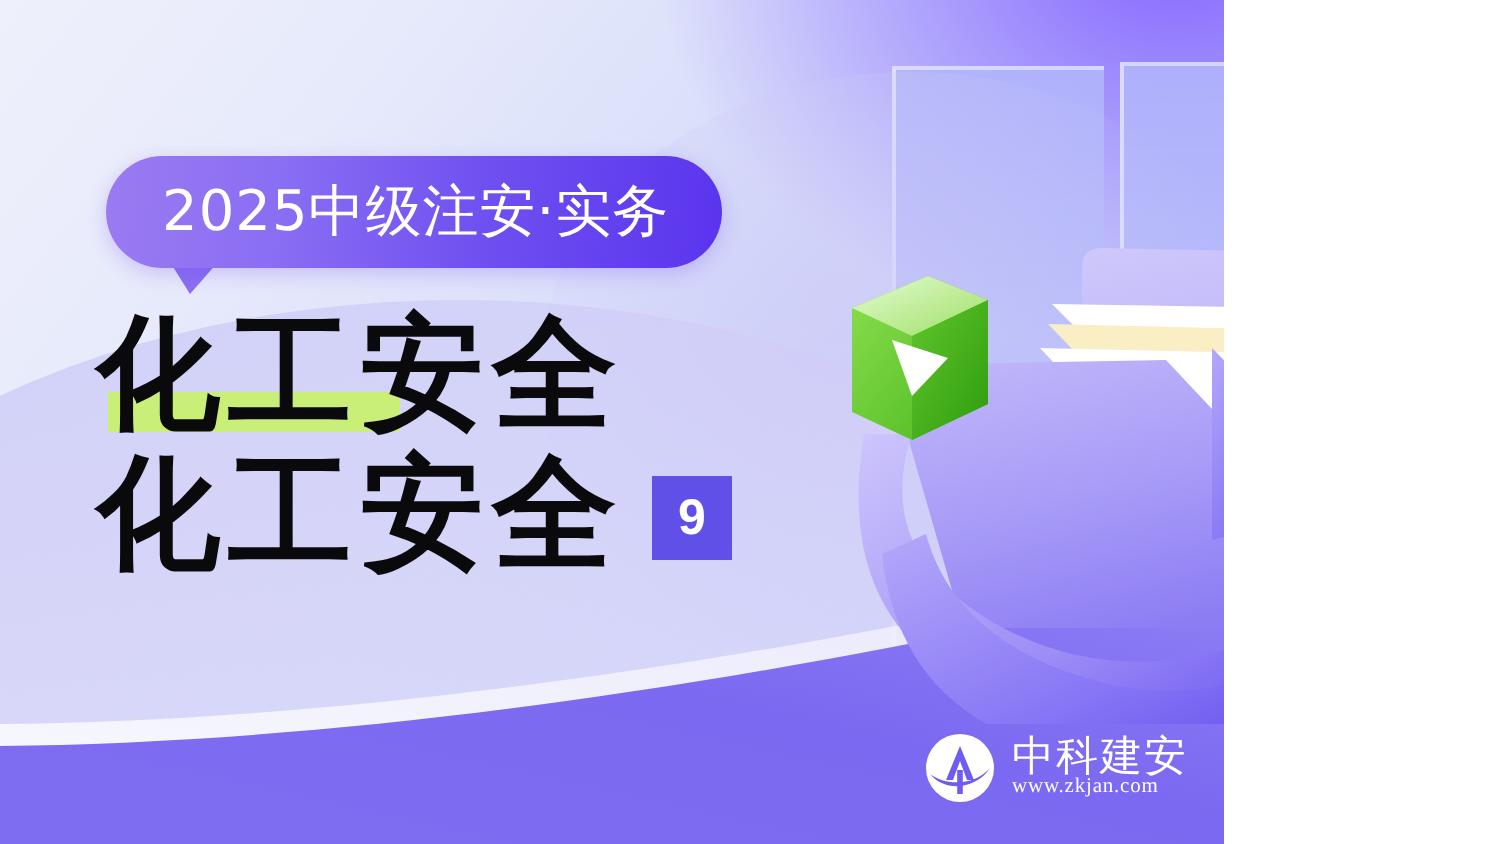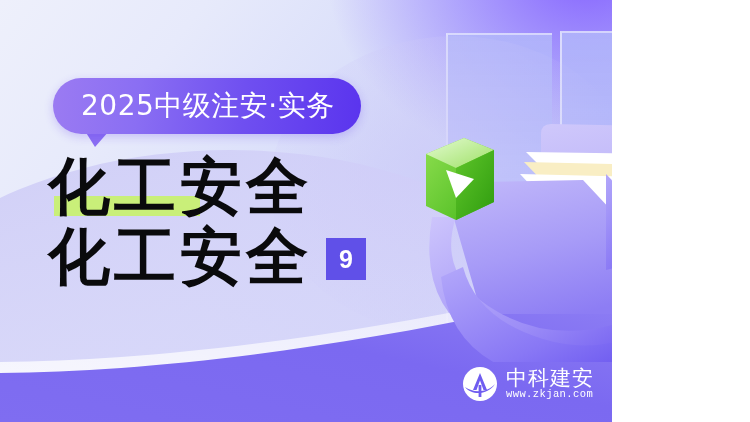--- a/index.html
+++ b/index.html
@@ -125,21 +125,21 @@
     display:flex; align-items:center; gap:8px;
   }
   .logo-mark{ width:36px; height:36px; flex:0 0 36px; }
   .logo-txt{ display:flex; flex-direction:column; line-height:1; }
   .logo-cn{
     color:#fff; font-size:21px; font-weight:normal; letter-spacing:1px;
     font-family:"DejaVu Sans","Liberation Sans",sans-serif;
   }
   .logo-url{
     color:#fff; font-size:10.5px; letter-spacing:.4px; margin-top:0;
-    font-family:Liberation Mono, monospace;
+    font-family:Liberation Serif, serif;
   }
 </style>
 </head>
 <body>
 
 <div class="banner">
 
   <div class="panels">
     <div class="panel p1"></div>
     <div class="panel p2"></div>

